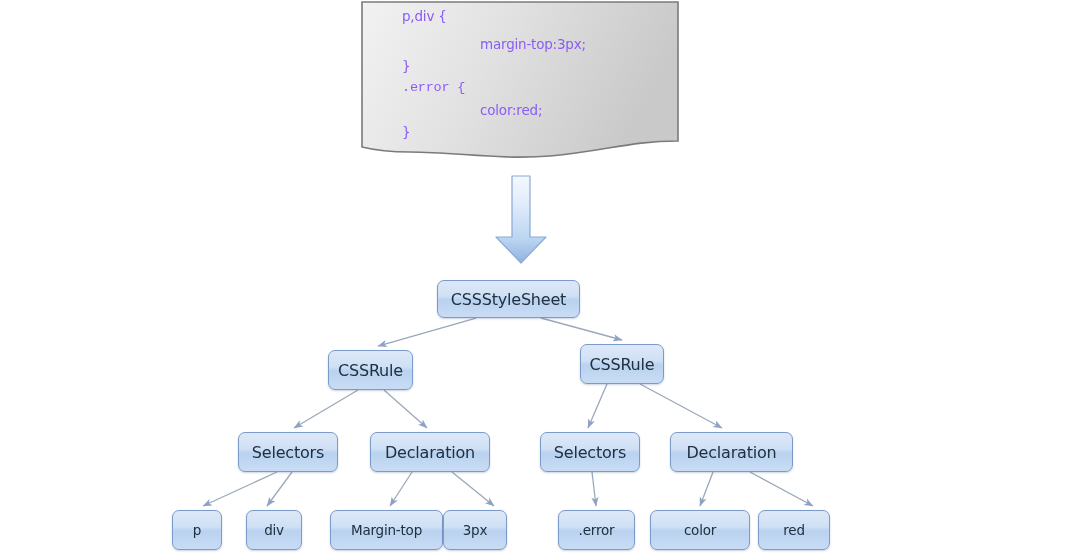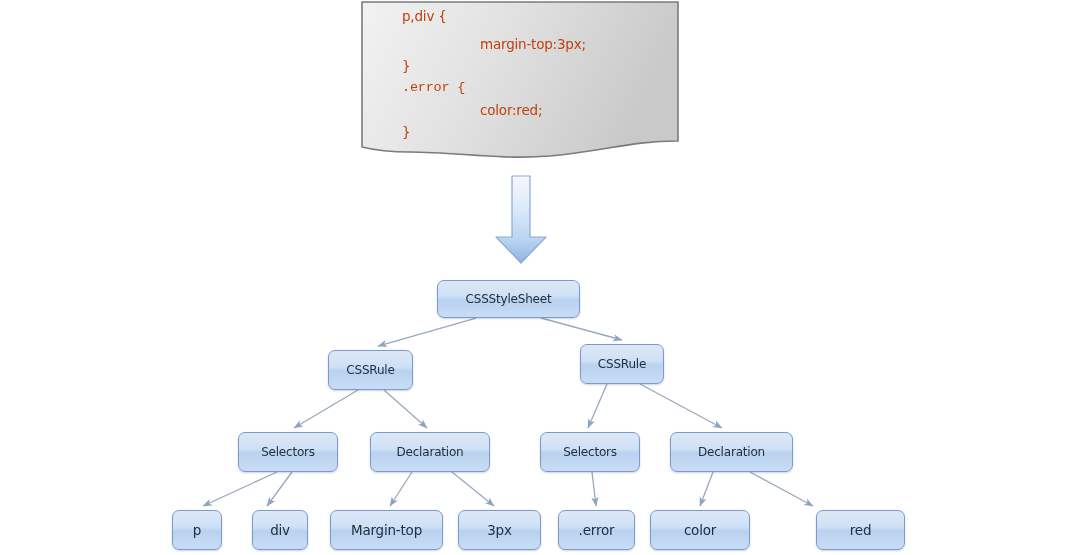--- a/index.html
+++ b/index.html
@@ -42,21 +42,21 @@
     width: 320px;
     height: 160px;
   }
   .code-text {
     position: absolute;
     left: 0; top: 0;
     width: 320px;
     height: 160px;
     font-family: "DejaVu Sans", sans-serif;
     font-size: 13.5px;
-    color: #c2410c;
+    color: #8b5cf6;
     letter-spacing: -0.2px;
   }
   .code-line {
     position: absolute;
     white-space: pre;
   }
   .code-line.l0 { left: 42px;  top: 8px;  }
   .code-line.l1 { left: 120px; top: 36px; }
   .code-line.l2 { left: 42px;  top: 58px; }
   .code-line.l3 { left: 42px;  top: 80px; font-family: Liberation Mono, monospace; }
@@ -78,44 +78,44 @@
     box-sizing: border-box;
     display: flex;
     align-items: center;
     justify-content: center;
     border: 1px solid #7a9ac9;
     border-radius: 7px;
     background: linear-gradient(to bottom, #dde8f8 0%, #cfe0f5 42%, #b9d2f0 52%, #c9dcf4 100%);
     box-shadow: 0 1px 2px rgba(80,110,150,0.30);
     color: #20303f;
     font-family: "DejaVu Sans", sans-serif;
-    font-size: 12px;
+    font-size: 16px;
     letter-spacing: -0.2px;
     white-space: nowrap;
   }
   .node.small { font-size: 13.5px; }
 
   
   #n-stylesheet { left: 437px; top: 280px; width: 143px; height: 38px; }
   
   #n-rule-1 { left: 328px; top: 350px; width: 85px; height: 40px; }
   #n-rule-2 { left: 580px; top: 344px; width: 84px; height: 40px; }
   
   #n-selectors-1  { left: 238px; top: 432px; width: 100px; height: 40px; }
   #n-declaration-1{ left: 370px; top: 432px; width: 120px; height: 40px; }
   #n-selectors-2  { left: 540px; top: 432px; width: 100px; height: 40px; }
   #n-declaration-2{ left: 670px; top: 432px; width: 123px; height: 40px; }
   
   #n-p         { left: 172px; top: 510px; width: 50px;  height: 40px; }
-  #n-div       { left: 252px; top: 510px; width: 56px;  height: 40px; }
+  #n-div       { left: 246px; top: 510px; width: 56px;  height: 40px; }
   #n-margintop { left: 330px; top: 510px; width: 113px; height: 40px; }
-  #n-3px       { left: 458px; top: 510px; width: 83px;  height: 40px; text-align: center; }
+  #n-3px       { left: 443px; top: 510px; width: 64px;  height: 40px; text-align: center; }
   #n-error     { left: 558px; top: 510px; width: 77px;  height: 40px; text-align: right; }
   #n-color     { left: 650px; top: 510px; width: 100px; height: 40px; align-items: center; }
-  #n-red       { left: 816px; top: 510px; width: 89px;  height: 40px; }
+  #n-red       { left: 758px; top: 510px; width: 72px;  height: 40px; }
 </style>
 </head>
 <body>
 
 <div id="stage">
 
   <div class="code-doc">
     <svg class="code-doc-shape" viewBox="0 0 320 160" width="320" height="160">
       <defs>
         <linearGradient id="docGrad" x1="0" y1="0" x2="1" y2="0.25">

